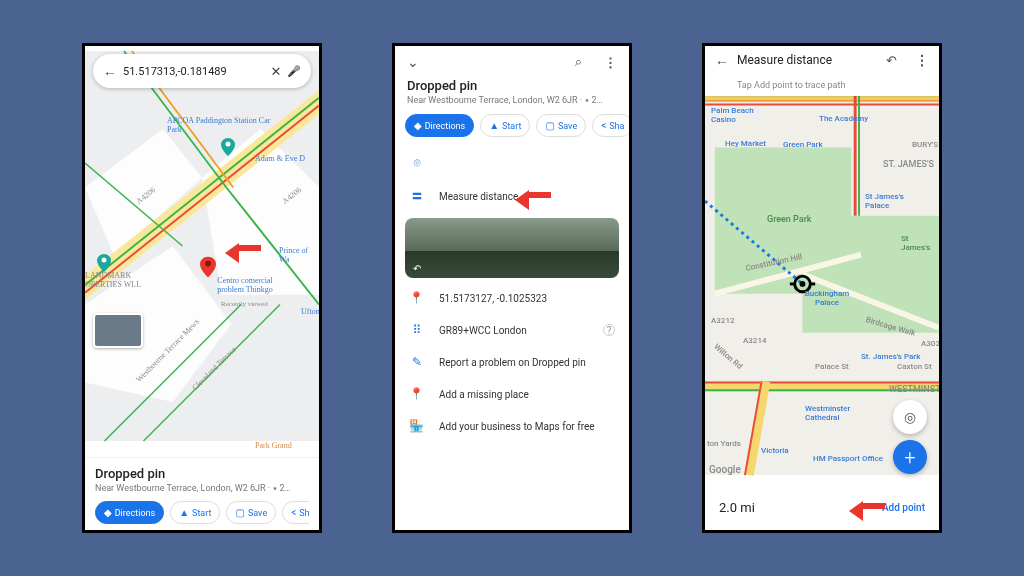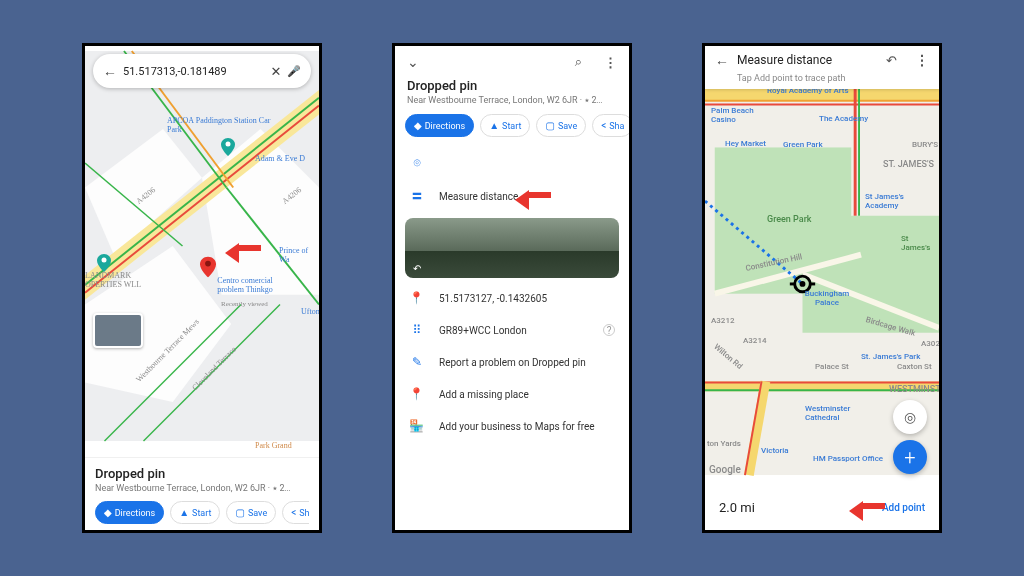--- a/index.html
+++ b/index.html
@@ -160,21 +160,21 @@
     box-shadow: 0 1px 3px rgba(0,0,0,0.15);
     padding: 6px 10px;
     position: relative;
     z-index: 5;
   }
   .p3-header-row1 { display: flex; align-items: center; gap: 8px; }
   .p3-header-row1 .back { font-size: 14px; color: #444; }
   .p3-header-row1 .title { flex: 1; font-size: 12px; color: #222; }
   .p3-header-row1 .undo { font-size: 13px; color: #555; }
   .p3-header-row1 .dots { font-size: 14px; color: #555; margin-left: 10px; font-weight: bold; }
-  .p3-header-sub { font-size: 9px; color: #888; margin-left: 22px; margin-top: 5px; }
+  .p3-header-sub { font-size: 9px; color: #888; margin-left: 22px; margin-top: 12px; }
   .map3 { position: absolute; top: 38px; left: 0; right: 0; height: 396px; }
   .map3 svg { width: 100%; height: 100%; }
   .p3-fab {
     position: absolute;
     right: 12px;
     width: 34px; height: 34px;
     border-radius: 50%;
     background: #fff;
     box-shadow: 0 2px 5px rgba(0,0,0,0.25);
     display: flex; align-items: center; justify-content: center;
@@ -320,21 +320,21 @@
     <span class="ricon">⌾</span>
   </div>
   <div class="p2-row measure">
     <span class="ricon" style="color:#1a73e8">〓</span>
     <span>Measure distance</span>
     <div class="red-arrow" style="position:absolute;left:120px;top:4px"></div>
   </div>
   <div class="p2-street"></div>
   <div class="p2-row">
     <span class="ricon">📍</span>
-    <span>51.5173127, -0.1432605</span>
+    <span>51.5173127, -0.1025323</span>
   </div>
   <div class="p2-row">
     <span class="ricon">⠿</span>
     <span>GR89+WCC London</span>
     <span class="p2-help">?</span>
   </div>
   <div class="p2-row">
     <span class="ricon">✎</span>
     <span>Report a problem on Dropped pin</span>
   </div>
@@ -389,21 +389,21 @@
       </g>
     </svg>
     
     <div class="map-label ml-blue" style="top:2px;left:62px">Royal Academy of Arts</div>
     <div class="map-label ml-blue" style="top:22px;left:6px;width:45px">Palm Beach Casino</div>
     <div class="map-label ml-blue" style="top:30px;left:114px">The Academy</div>
     <div class="map-label ml-blue" style="top:55px;left:20px">Hey Market</div>
     <div class="map-label ml-blue" style="top:56px;left:78px">Green Park</div>
     <div class="map-label ml-gray" style="top:56px;left:207px">BURY'S</div>
     <div class="map-label ml-gray" style="top:75px;left:178px;font-size:9px">ST. JAMES'S</div>
-    <div class="map-label ml-blue" style="top:108px;left:160px;width:55px">St James's Academy</div>
+    <div class="map-label ml-blue" style="top:108px;left:160px;width:55px">St James's Palace</div>
     <div class="map-label ml-green" style="top:130px;left:62px;font-size:9px">Green Park</div>
     <div class="map-label ml-green" style="top:150px;left:196px">St James's</div>
     <div class="map-label ml-gray" style="top:174px;left:40px;transform:rotate(-12deg)">Constitution Hill</div>
     <div class="map-label ml-blue" style="top:205px;left:92px;width:60px;text-align:center">Buckingham Palace</div>
     <div class="map-label ml-gray" style="top:238px;left:160px;transform:rotate(16deg)">Birdcage Walk</div>
     <div class="map-label ml-gray" style="top:232px;left:6px">A3212</div>
     <div class="map-label ml-gray" style="top:252px;left:38px">A3214</div>
     <div class="map-label ml-gray" style="top:255px;left:216px">A302</div>
     <div class="map-label ml-gray" style="top:268px;left:6px;transform:rotate(40deg)">Wilton Rd</div>
     <div class="map-label ml-blue" style="top:268px;left:156px;width:70px">St. James's Park</div>

